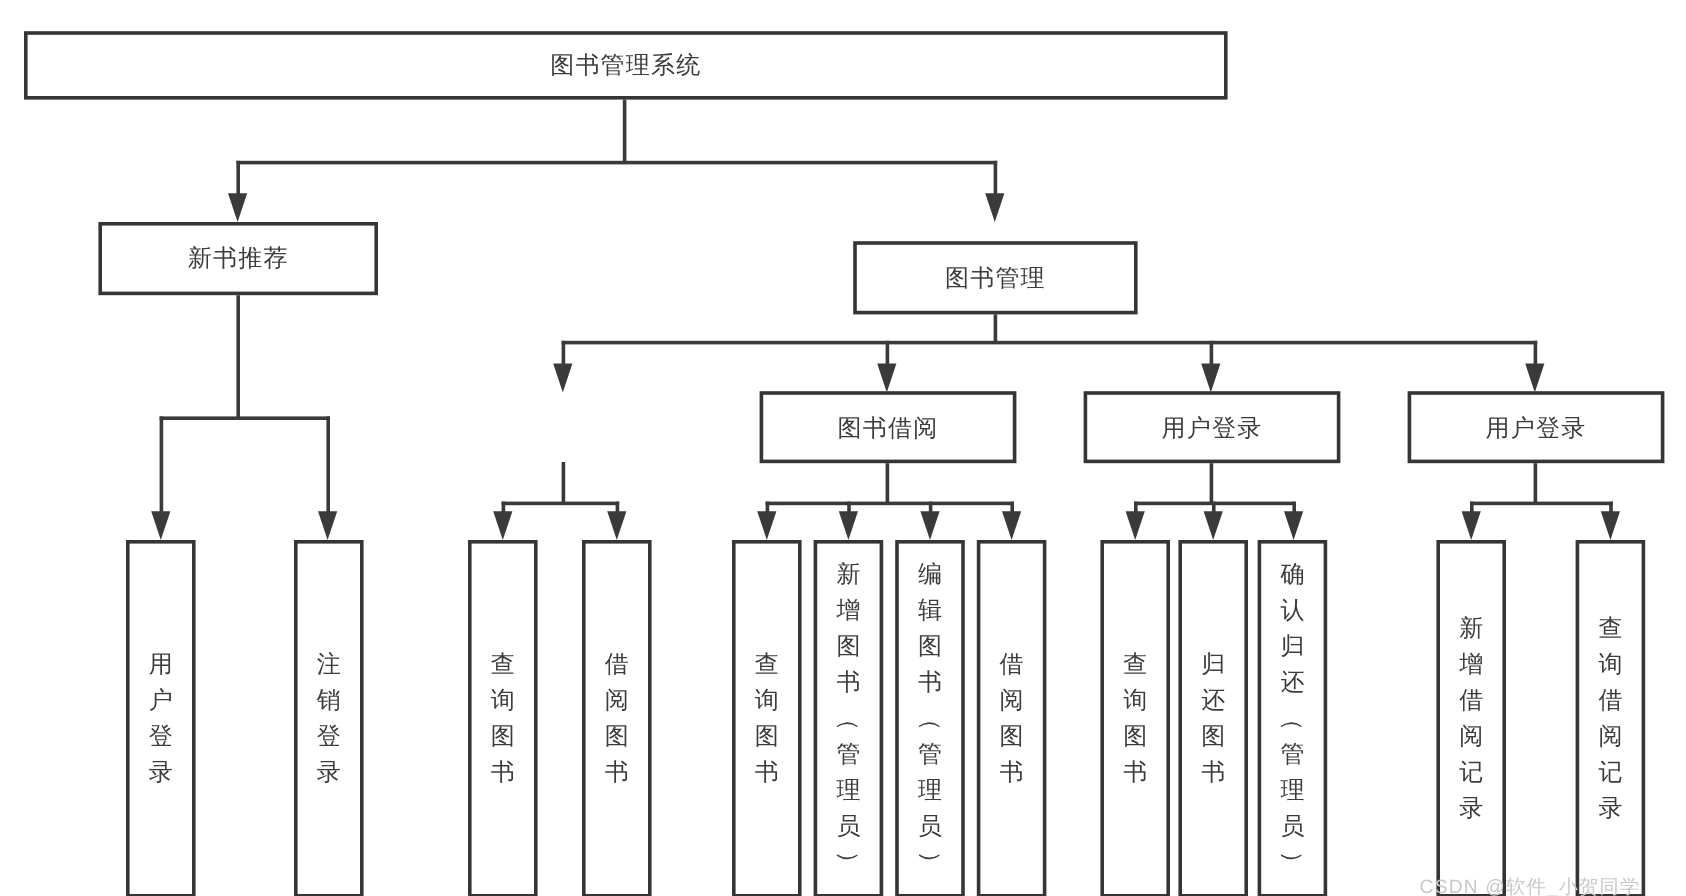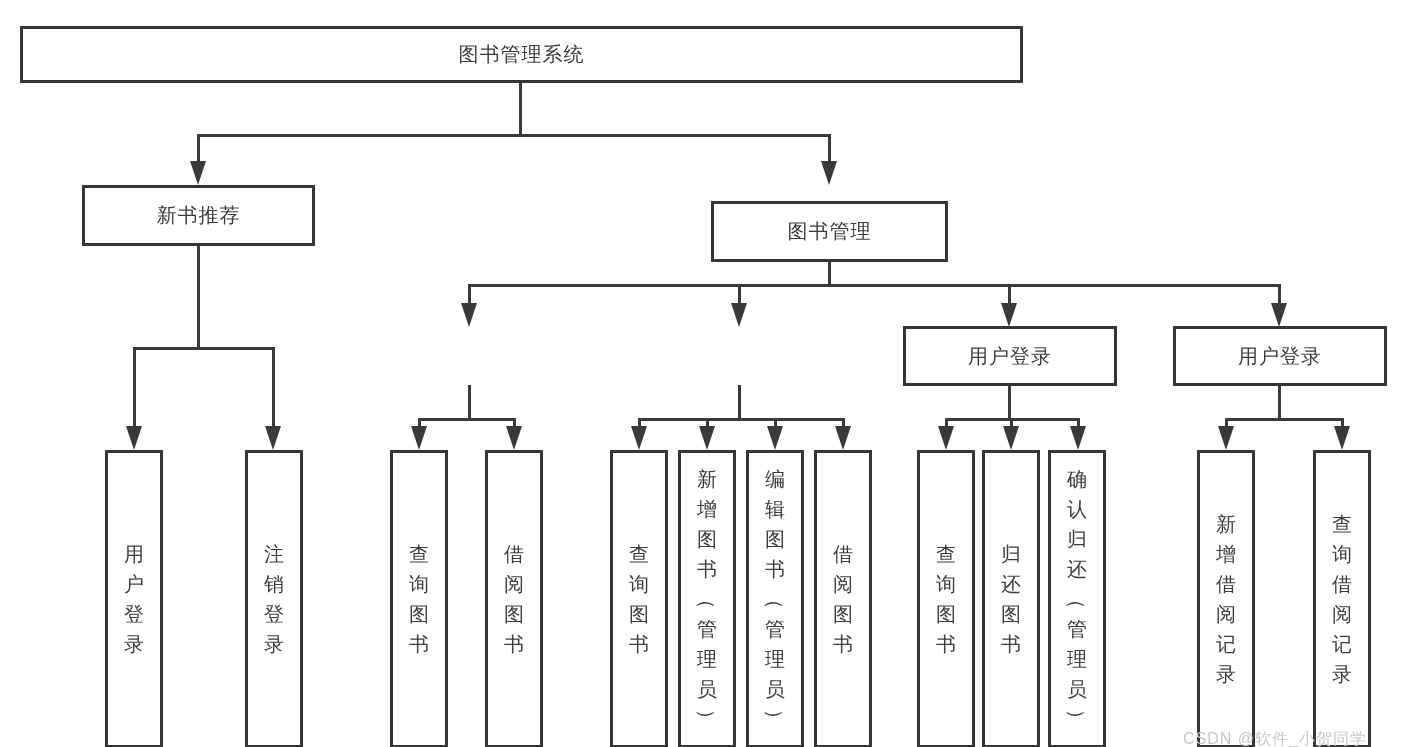--- a/index.html
+++ b/index.html
@@ -95,20 +95,23 @@
   <div class="hline" style="left:468px; top:271px; width:813px;"></div>
   <div class="vline" style="left:468px; top:271px; height:20px;"></div>
   <div class="arrow" style="left:461px; top:290px;"></div>
   <div class="vline" style="left:738px; top:271px; height:20px;"></div>
   <div class="arrow" style="left:731px; top:290px;"></div>
   <div class="vline" style="left:1008px; top:271px; height:20px;"></div>
   <div class="arrow" style="left:1001px; top:290px;"></div>
   <div class="vline" style="left:1278px; top:271px; height:20px;"></div>
   <div class="arrow" style="left:1271px; top:290px;"></div>
 
+  <div class="box hbox" style="left:633px; top:313px; width:214px; height:60px;">
+    <span>图书借阅</span>
+  </div>
   <div class="box hbox" style="left:903px; top:313px; width:214px; height:60px;">
     <span>用户登录</span>
   </div>
   <div class="box hbox" style="left:1173px; top:313px; width:214px; height:60px;">
     <span>用户登录</span>
   </div>
 
   <div class="vline" style="left:468px; top:372px; height:35px;"></div>
   <div class="hline" style="left:418px; top:405px; width:98px;"></div>
   <div class="vline" style="left:418px; top:405px; height:10px;"></div>

